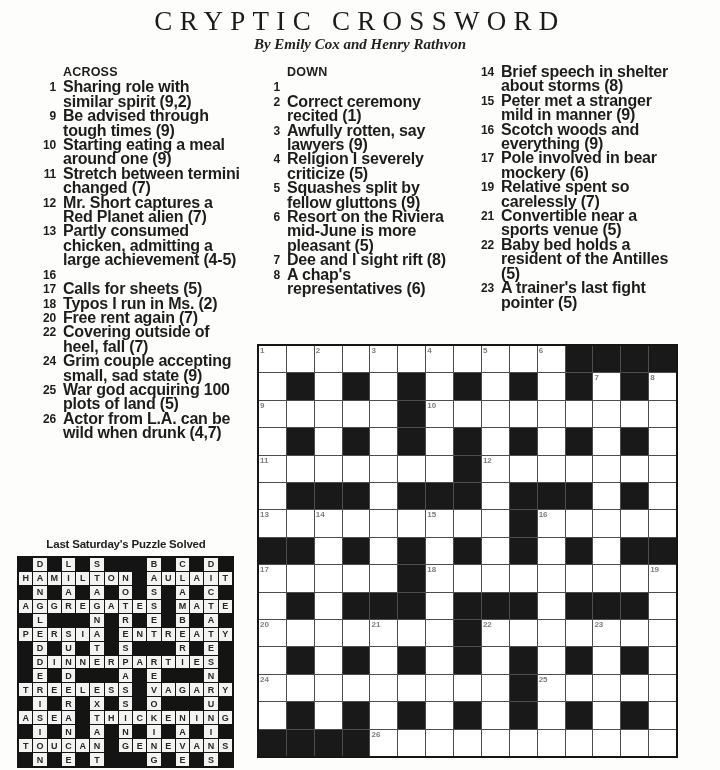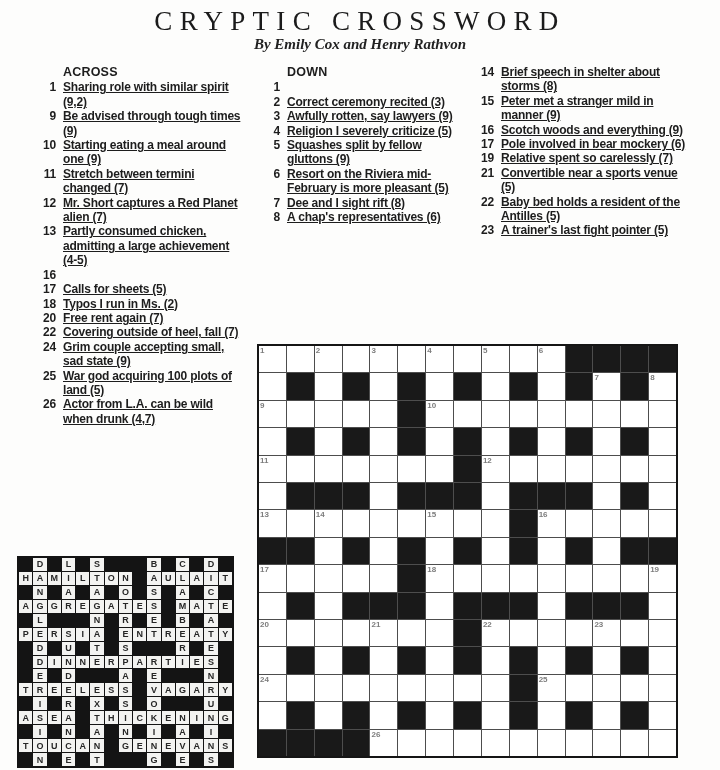--- a/index.html
+++ b/index.html
@@ -27,23 +27,22 @@
   .clue-head {
     font-size:12.5px; font-weight:bold; letter-spacing:0.2px;
     margin:0 0 1px 33px; line-height:14.4px;
   }
   .clue { display:flex; }
   .clue-num {
     flex:none; width:26px; text-align:right; padding-right:7px;
     font-size:12px; font-weight:bold; line-height:14.4px; letter-spacing:-0.2px;
   }
   .clue-text {
-    flex:1; font-size:12px; font-weight:bold; line-height:14.4px;
+    flex:1; font-size:16px; font-weight:bold; line-height:14.4px;
     letter-spacing:-0.2px;
-    text-decoration:underline;
   }
   
   .main-grid {
     position:absolute; left:257px; top:344px; width:421px; height:414px;
     box-sizing:border-box; border:2px solid #151515; background:#4d4d4d;
     display:grid; grid-template-columns:repeat(15,1fr);
     grid-template-rows:repeat(15,1fr); gap:1px;
   }
   .main-grid .c { background:#ffffff; position:relative; }
   .main-grid .c.b { background:#191919; }
@@ -140,37 +139,37 @@
   </section>
 
   <section class="clue-col col-down1">
     <h2 class="clue-head">DOWN</h2>
     <div id="down-list-1">
         <div class="clue">
           <div class="clue-num">1</div>
         </div>
         <div class="clue">
           <div class="clue-num">2</div>
-          <div class="clue-text">Correct ceremony recited (3)</div>
+          <div class="clue-text">Correct ceremony recited (1)</div>
         </div>
         <div class="clue">
           <div class="clue-num">3</div>
           <div class="clue-text">Awfully rotten, say lawyers (9)</div>
         </div>
         <div class="clue">
           <div class="clue-num">4</div>
           <div class="clue-text">Religion I severely criticize (5)</div>
         </div>
         <div class="clue">
           <div class="clue-num">5</div>
           <div class="clue-text">Squashes split by fellow gluttons (9)</div>
         </div>
         <div class="clue">
           <div class="clue-num">6</div>
-          <div class="clue-text">Resort on the Riviera mid-February is more pleasant (5)</div>
+          <div class="clue-text">Resort on the Riviera mid-June is more pleasant (5)</div>
         </div>
         <div class="clue">
           <div class="clue-num">7</div>
           <div class="clue-text">Dee and I sight rift (8)</div>
         </div>
         <div class="clue">
           <div class="clue-num">8</div>
           <div class="clue-text">A chap's representatives (6)</div>
         </div>
       </div>
@@ -486,20 +485,21 @@
       <div class="c"></div>
       <div class="c"></div>
       <div class="c"></div>
       <div class="c"></div>
       <div class="c"></div>
       <div class="c"></div>
       <div class="c"></div>
       <div class="c"></div>
     </div>
 
+  <div class="solved-title">Last Saturday's Puzzle Solved</div>
   <div id="solved-grid" class="solved-grid">
       <div class="c"></div>
       <div class="c l">D</div>
       <div class="c"></div>
       <div class="c l">L</div>
       <div class="c"></div>
       <div class="c l">S</div>
       <div class="c"></div>
       <div class="c"></div>
       <div class="c"></div>

